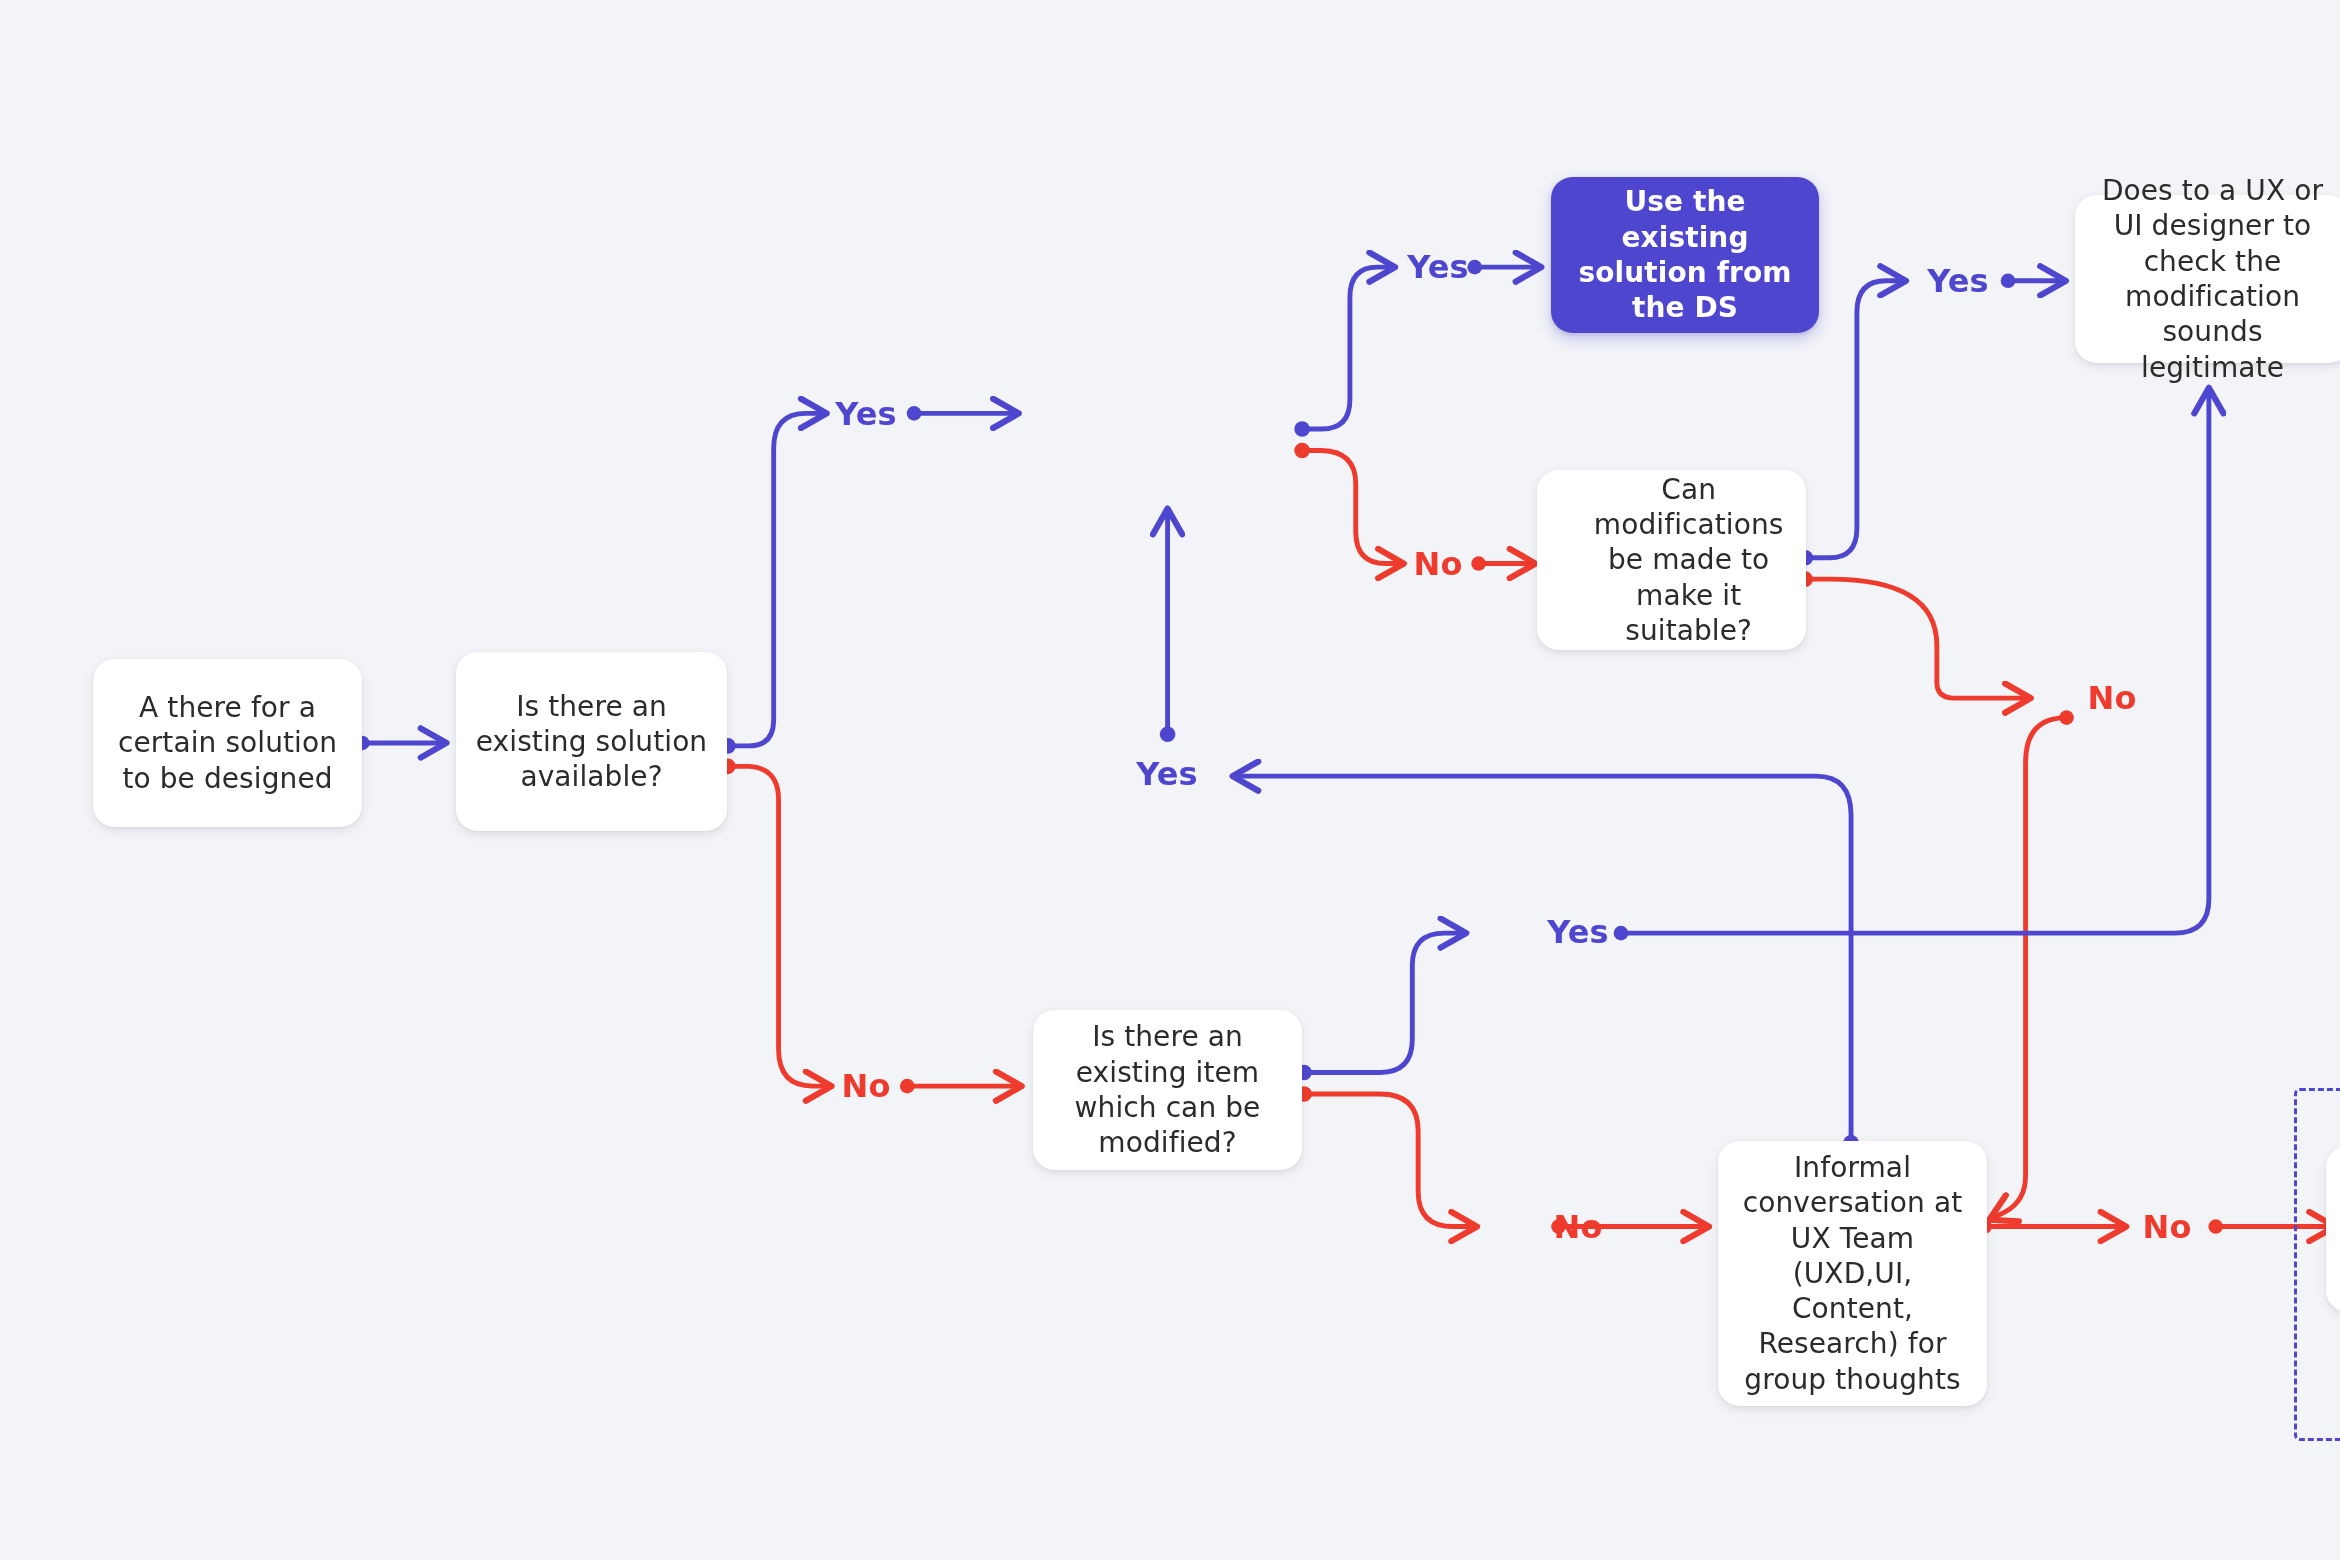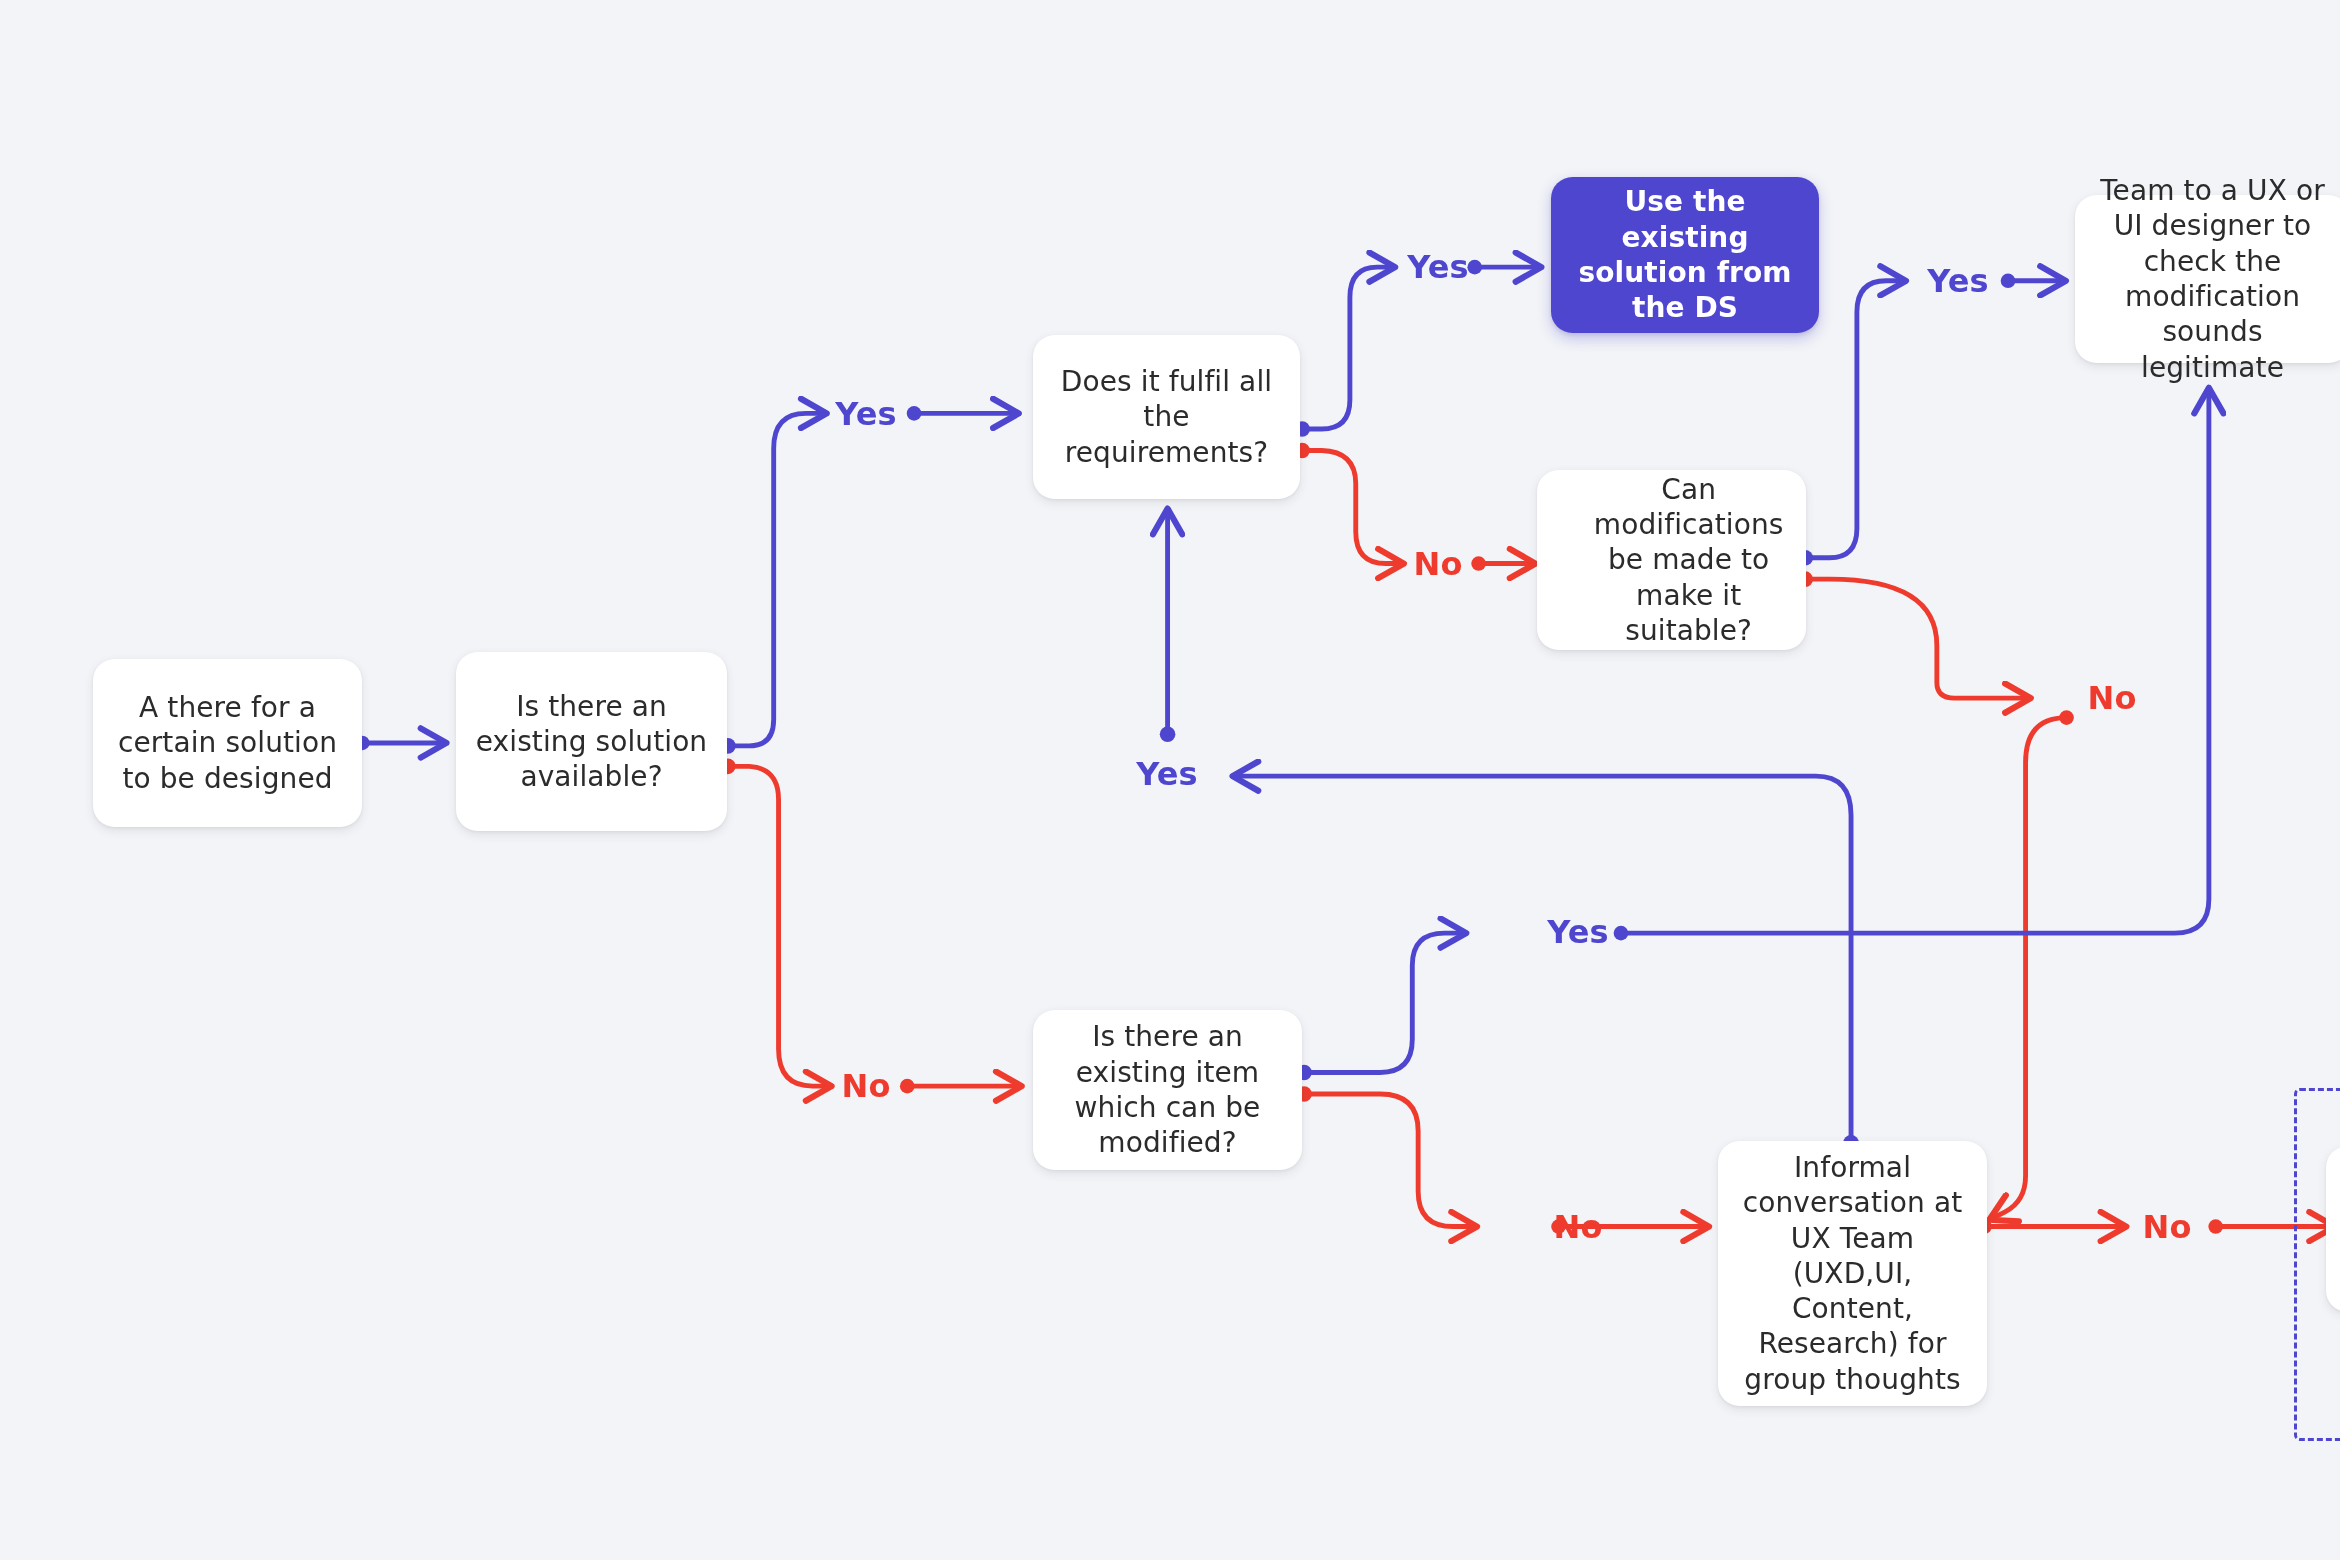--- a/index.html
+++ b/index.html
@@ -192,34 +192,31 @@
   </svg>
 
   <div class="node" style="left:93px; top:659px; width:269px; height:168px;">
     <span class="node-text">A there for a certain solution to be designed</span>
   </div>
 
   <div class="node" style="left:456px; top:652px; width:271px; height:179px;">
     <span class="node-text">Is there an existing solution available?</span>
   </div>
 
-  <div class="node" style="left:1033px; top:335px; width:267px; height:164px;">
-    <span class="node-text">Does it fulfil all the requirements?</span>
-  </div>
 
   <div class="node accent" style="left:1551px; top:177px; width:268px; height:156px;">
     <span class="node-text">Use the existing solution from the DS</span>
   </div>
 
   <div class="node" style="left:1537px; top:470px; width:269px; height:180px;padding-left:48px;">
     <span class="node-text">Can modifications be made to make it suitable?</span>
   </div>
 
   <div class="node" style="left:2075px; top:195px; width:275px; height:168px;">
-    <span class="node-text">Team to a UX or UI designer to check the modification sounds legitimate</span>
+    <span class="node-text">Does to a UX or UI designer to check the modification sounds legitimate</span>
   </div>
 
   <div class="node" style="left:1033px; top:998px; width:269px; height:160px;margin-top:12px;">
     <span class="node-text">Is there an existing item which can be modified?</span>
   </div>
 
   <div class="node" style="left:1718px; top:1141px; width:269px; height:265px;">
     <span class="node-text">Informal conversation at UX Team (UXD,UI, Content, Research) for group thoughts</span>
   </div>
 

